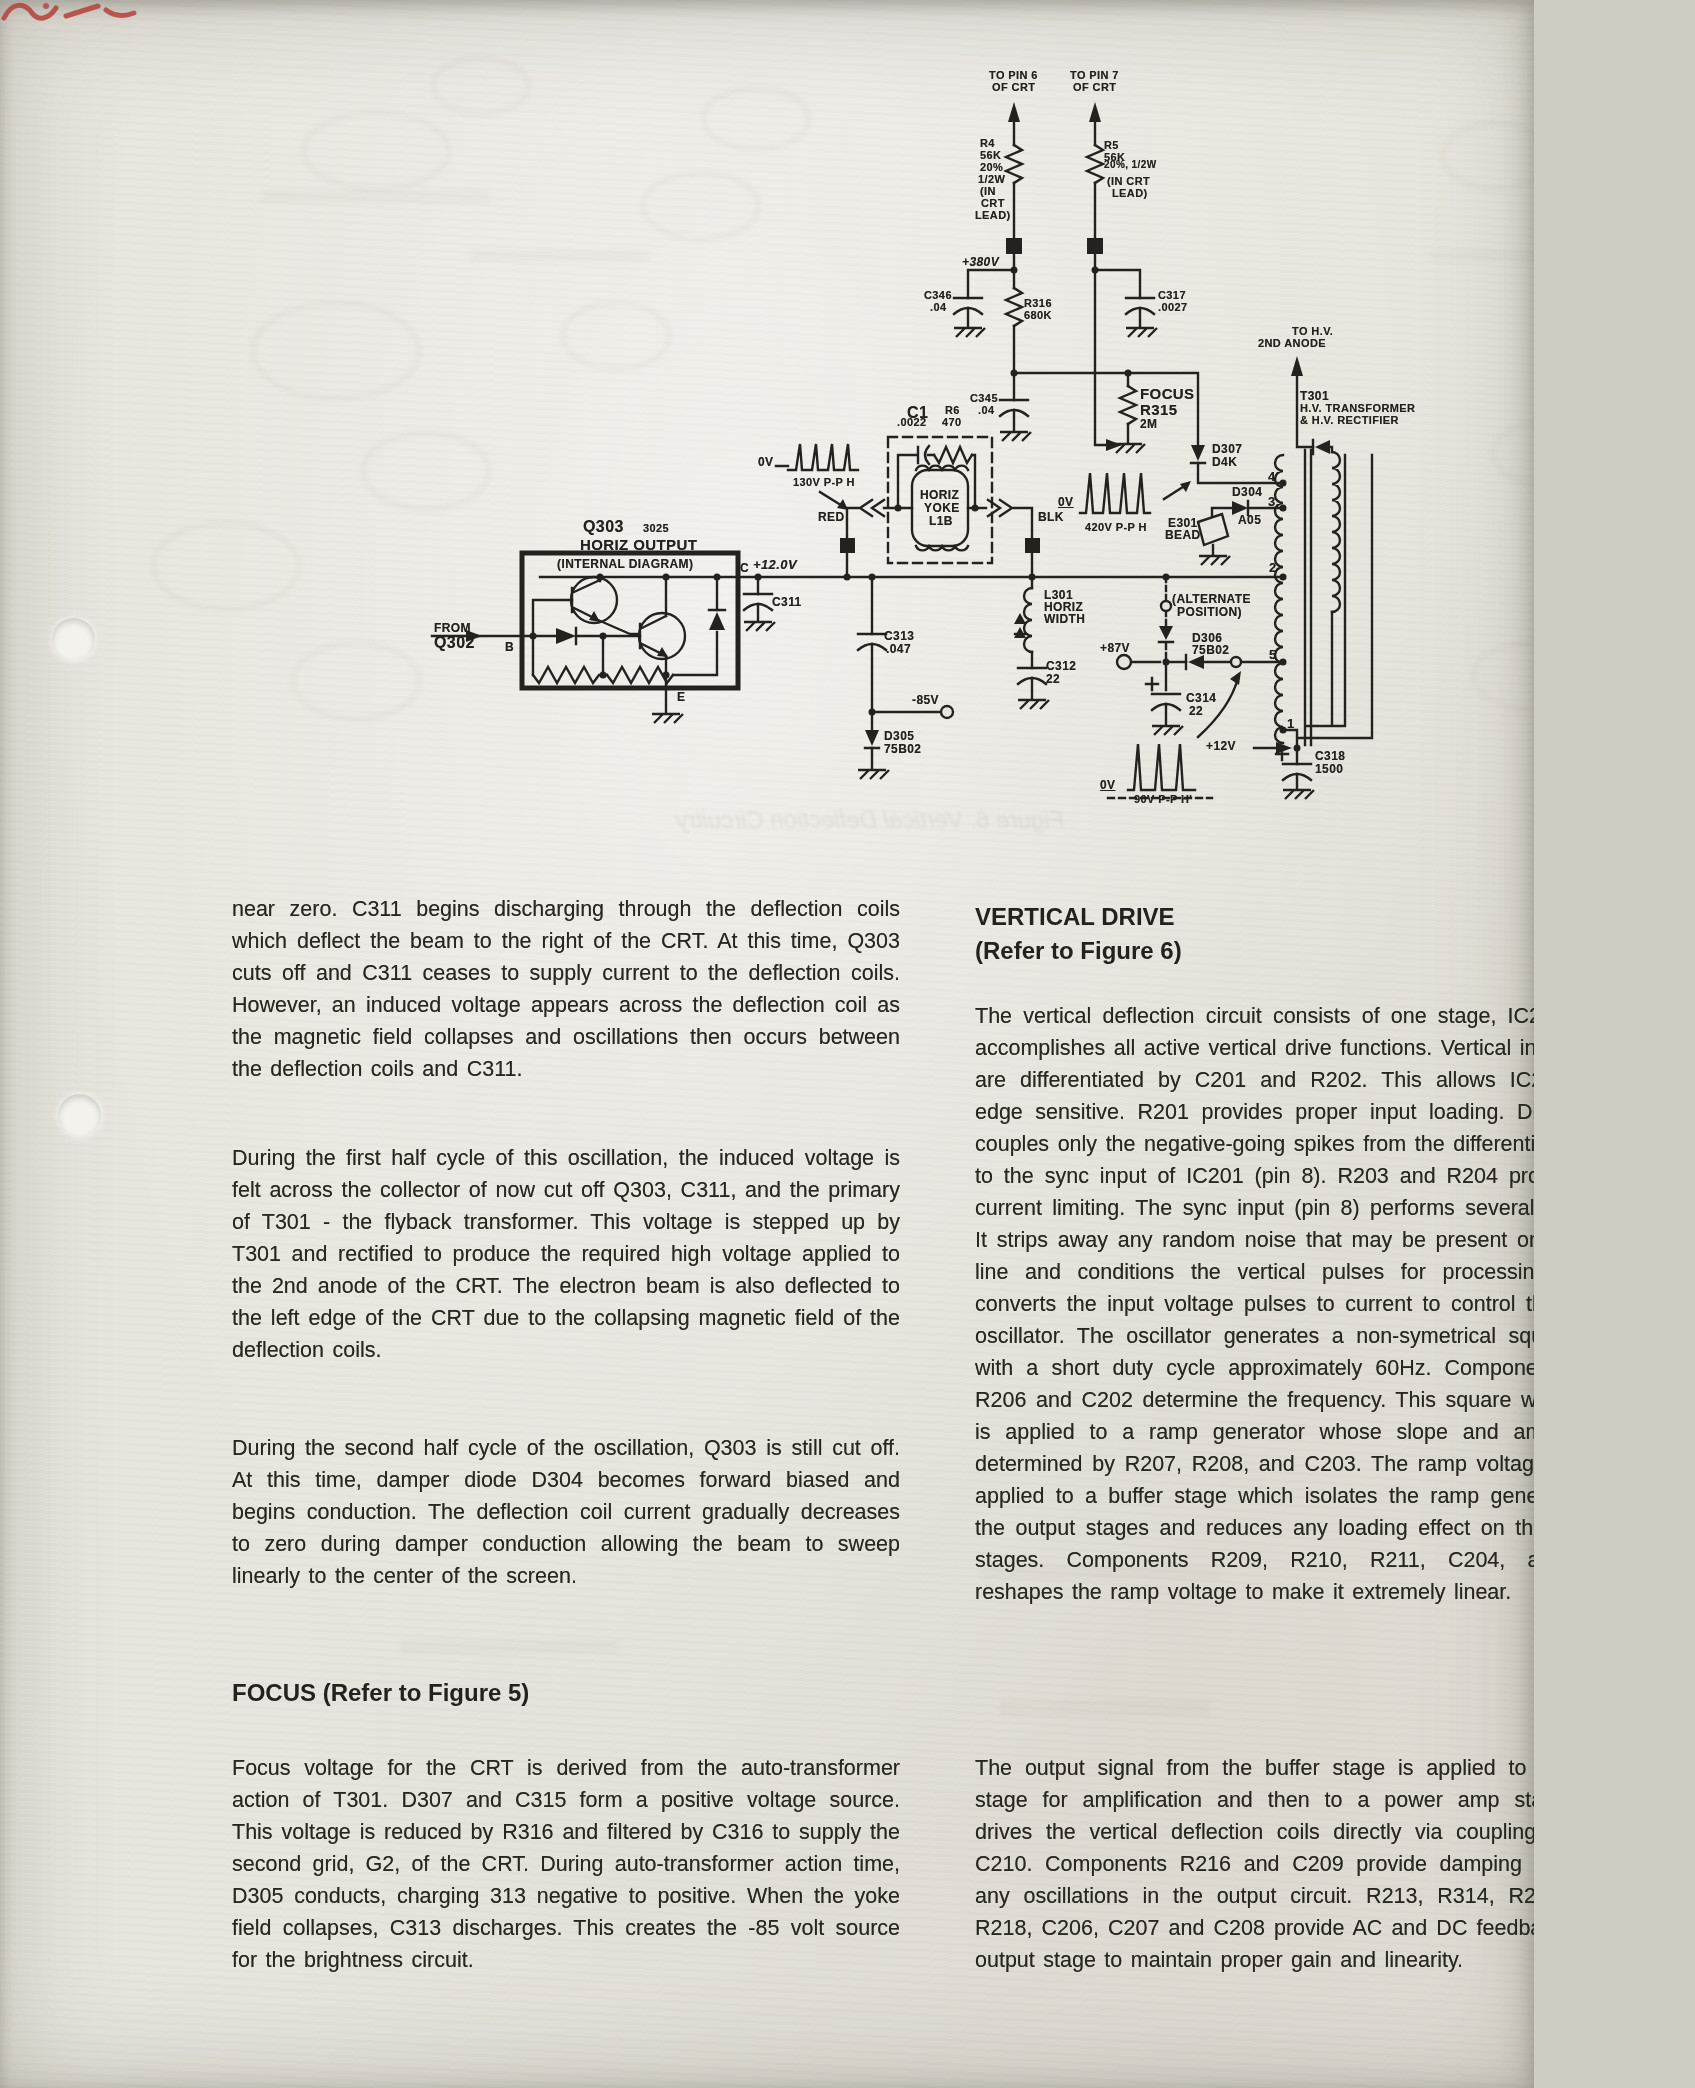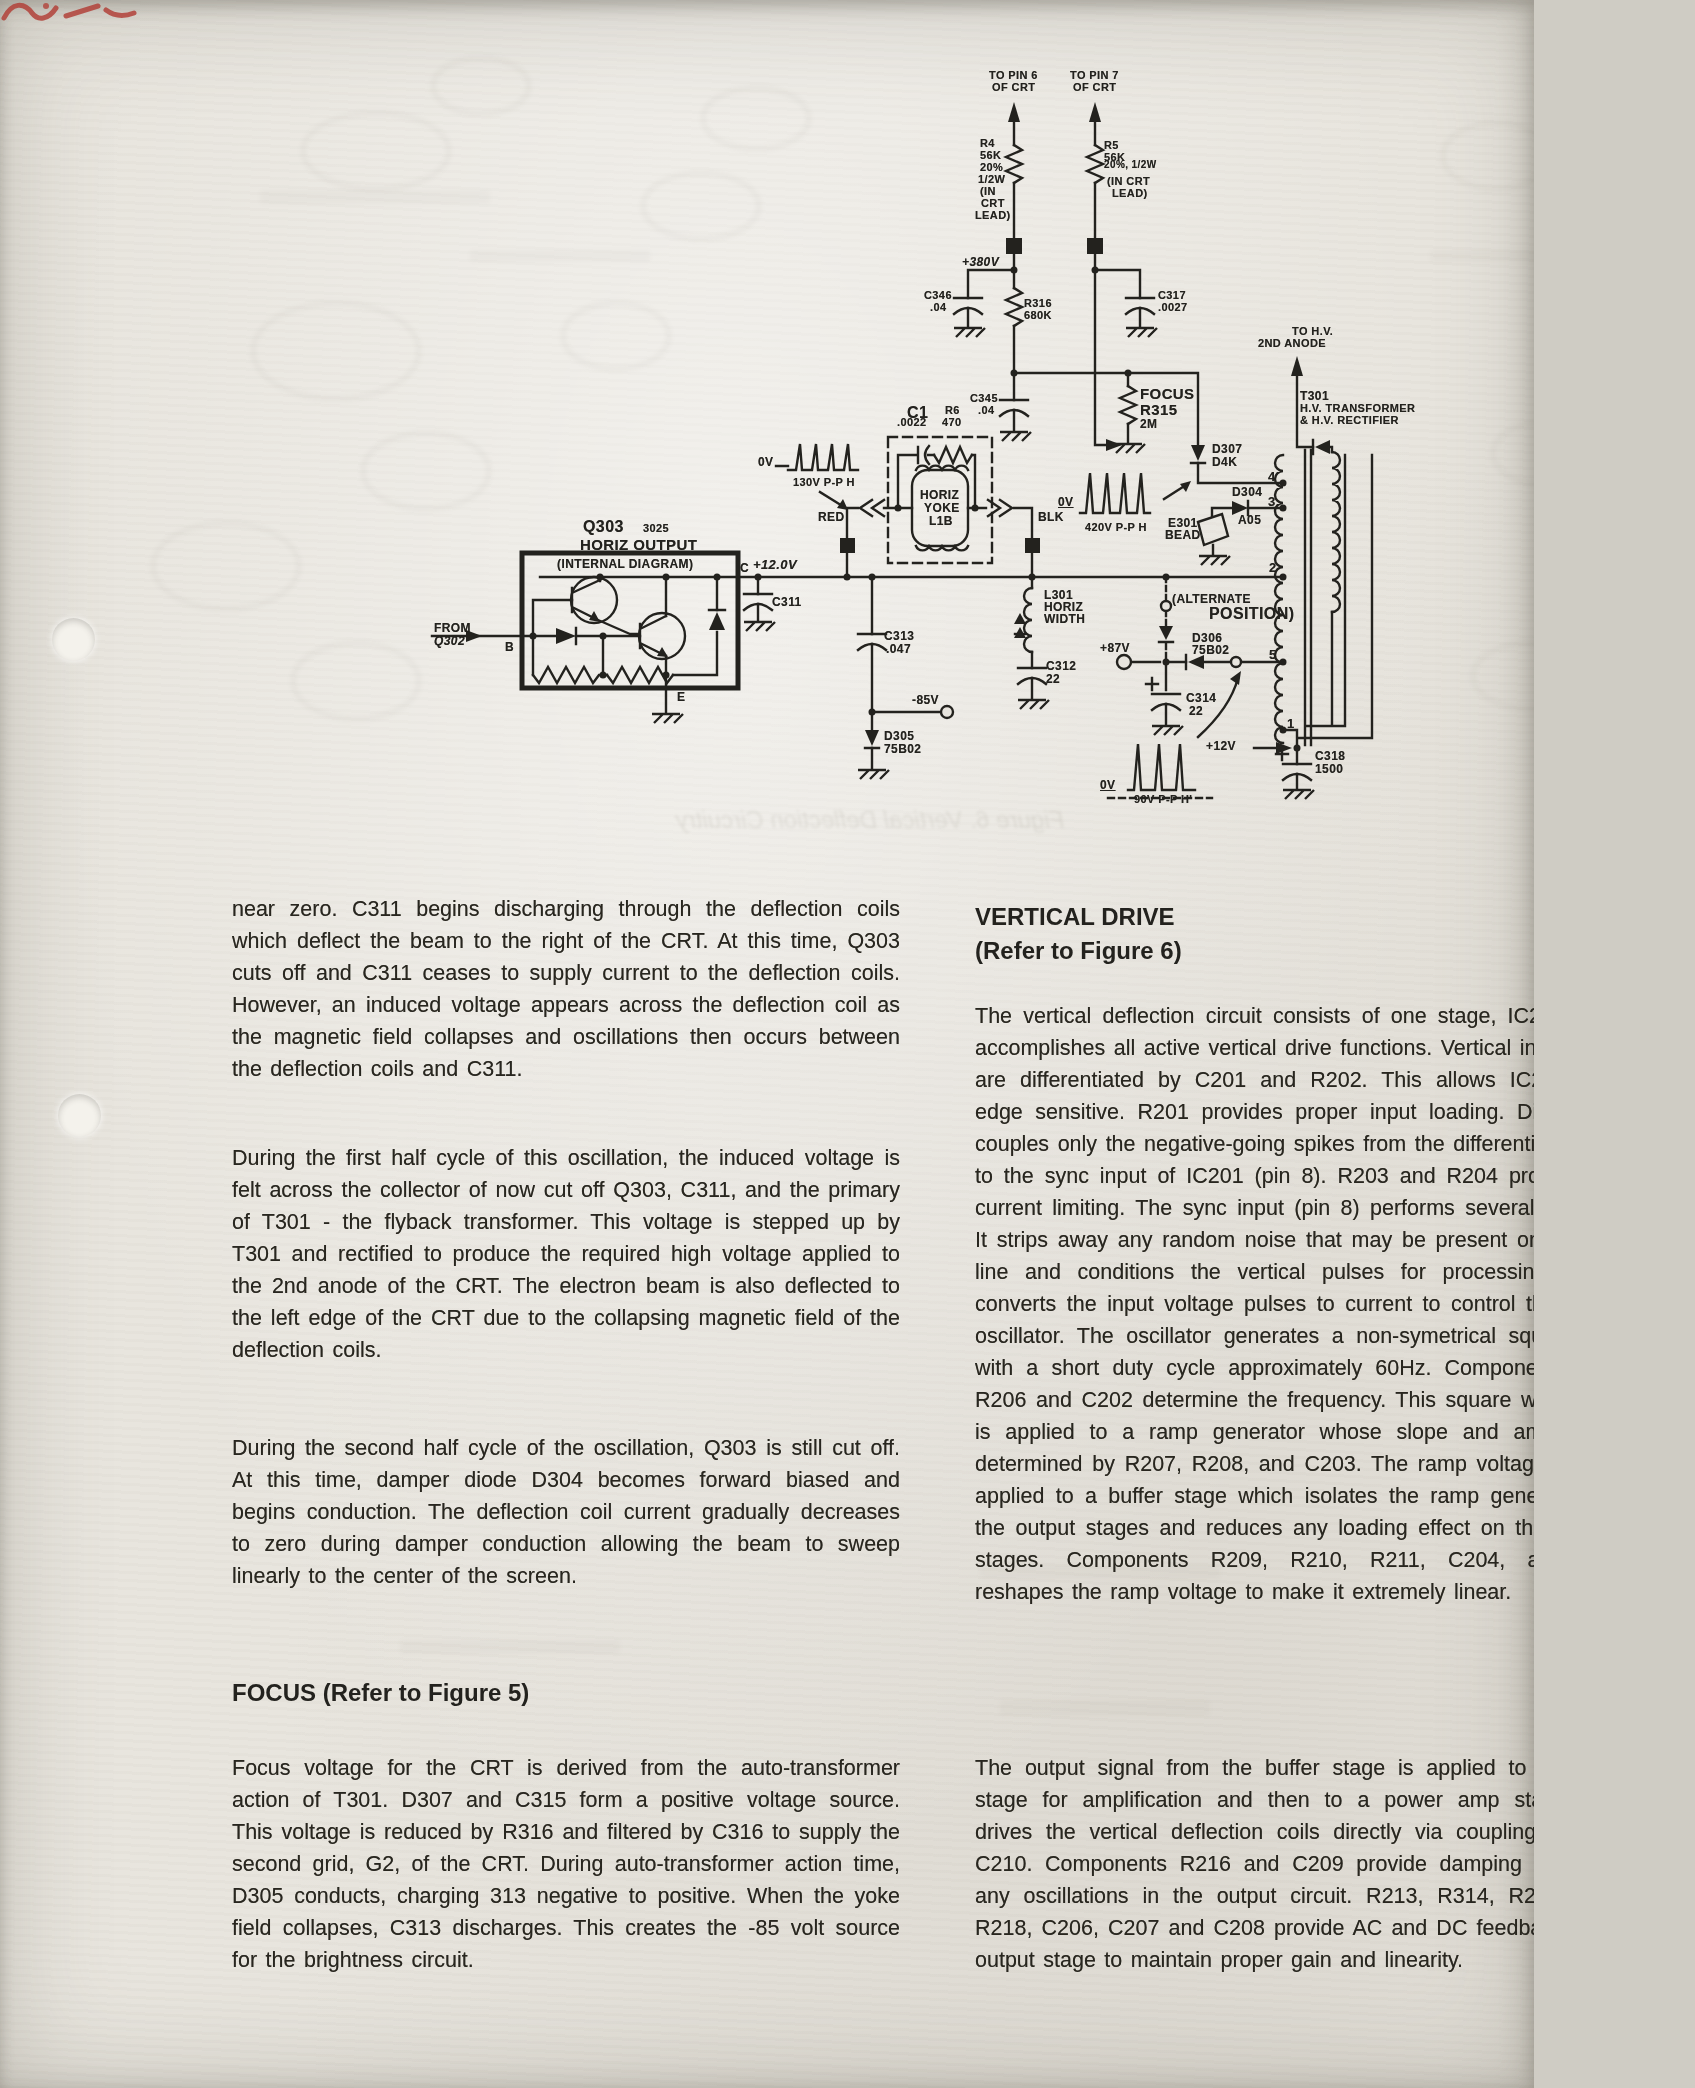--- a/index.html
+++ b/index.html
@@ -285,36 +285,36 @@
         <span class="slabel" style="left: 1269px; top: 561px; font-size: 13px;">2</span>
         <span class="slabel" style="left: 1269px; top: 648px; font-size: 13px;">5</span>
         <span class="slabel" style="left: 1287px; top: 717px; font-size: 13px;">1</span>
         <span class="slabel" style="left: 583px; top: 519px; font-size: 16px;">Q303</span>
         <span class="slabel" style="left: 643px; top: 523px; font-size: 11px;">3025</span>
         <span class="slabel" style="left: 580px; top: 537px; font-size: 15px;">HORIZ OUTPUT</span>
         <span class="slabel" style="left: 557px; top: 558px; font-size: 12px;">(INTERNAL DIAGRAM)</span>
         <span class="slabel" style="left: 505px; top: 641px; font-size: 12px;">B</span>
         <span class="slabel" style="left: 677px; top: 691px; font-size: 12px;">E</span>
         <span class="slabel" style="left: 434px; top: 622px; font-size: 12px;">FROM</span>
-        <span class="slabel" style="left: 434px; top: 635px; font-size: 12px; font-style: italic;">Q302</span>
+        <span class="slabel" style="left: 434px; top: 635px; font-size: 16px;">Q302</span>
         <span class="slabel" style="left: 740px; top: 562px; font-size: 12px;">C</span>
         <span class="slabel" style="left: 753px; top: 558px; font-size: 13px; font-style: italic;">+12.0V</span>
         <span class="slabel" style="left: 772px; top: 596px; font-size: 12px;">C311</span>
         <span class="slabel" style="left: 884px; top: 630px; font-size: 12px; text-align: center;">C313</span>
         <span class="slabel" style="left: 886px; top: 643px; font-size: 12px;">.047</span>
         <span class="slabel" style="left: 912px; top: 694px; font-size: 12px;">-85V</span>
         <span class="slabel" style="left: 884px; top: 730px; font-size: 12px;">D305</span>
         <span class="slabel" style="left: 884px; top: 743px; font-size: 12px;">75B02</span>
         <span class="slabel" style="left: 1044px; top: 589px; font-size: 12px;">L301</span>
         <span class="slabel" style="left: 1044px; top: 601px; font-size: 12px;">HORIZ</span>
         <span class="slabel" style="left: 1044px; top: 613px; font-size: 12px;">WIDTH</span>
         <span class="slabel" style="left: 1046px; top: 660px; font-size: 12px;">C312</span>
         <span class="slabel" style="left: 1046px; top: 673px; font-size: 12px;">22</span>
         <span class="slabel" style="left: 1172px; top: 593px; font-size: 12px;">(ALTERNATE</span>
-        <span class="slabel" style="left: 1177px; top: 606px; font-size: 16px; margin-left: 32px;">POSITION)</span>
+        <span class="slabel" style="left: 1177px; top: 606px; font-size: 12px;">POSITION)</span>
         <span class="slabel" style="left: 1192px; top: 632px; font-size: 12px;">D306</span>
         <span class="slabel" style="left: 1192px; top: 644px; font-size: 12px;">75B02</span>
         <span class="slabel" style="left: 1100px; top: 642px; font-size: 12px;">+87V</span>
         <span class="slabel" style="left: 1186px; top: 692px; font-size: 12px;">C314</span>
         <span class="slabel" style="left: 1189px; top: 705px; font-size: 12px;">22</span>
         <span class="slabel" style="left: 1206px; top: 740px; font-size: 12px;">+12V</span>
         <span class="slabel" style="left: 1315px; top: 750px; font-size: 12px;">C318</span>
         <span class="slabel" style="left: 1315px; top: 763px; font-size: 12px;">1500</span>
         <span class="slabel" style="left: 1100px; top: 779px; font-size: 12px; text-decoration: underline;">0V</span>
         <span class="slabel" style="left: 1134px; top: 794px; font-size: 11px;">90V P-P H'</span>

